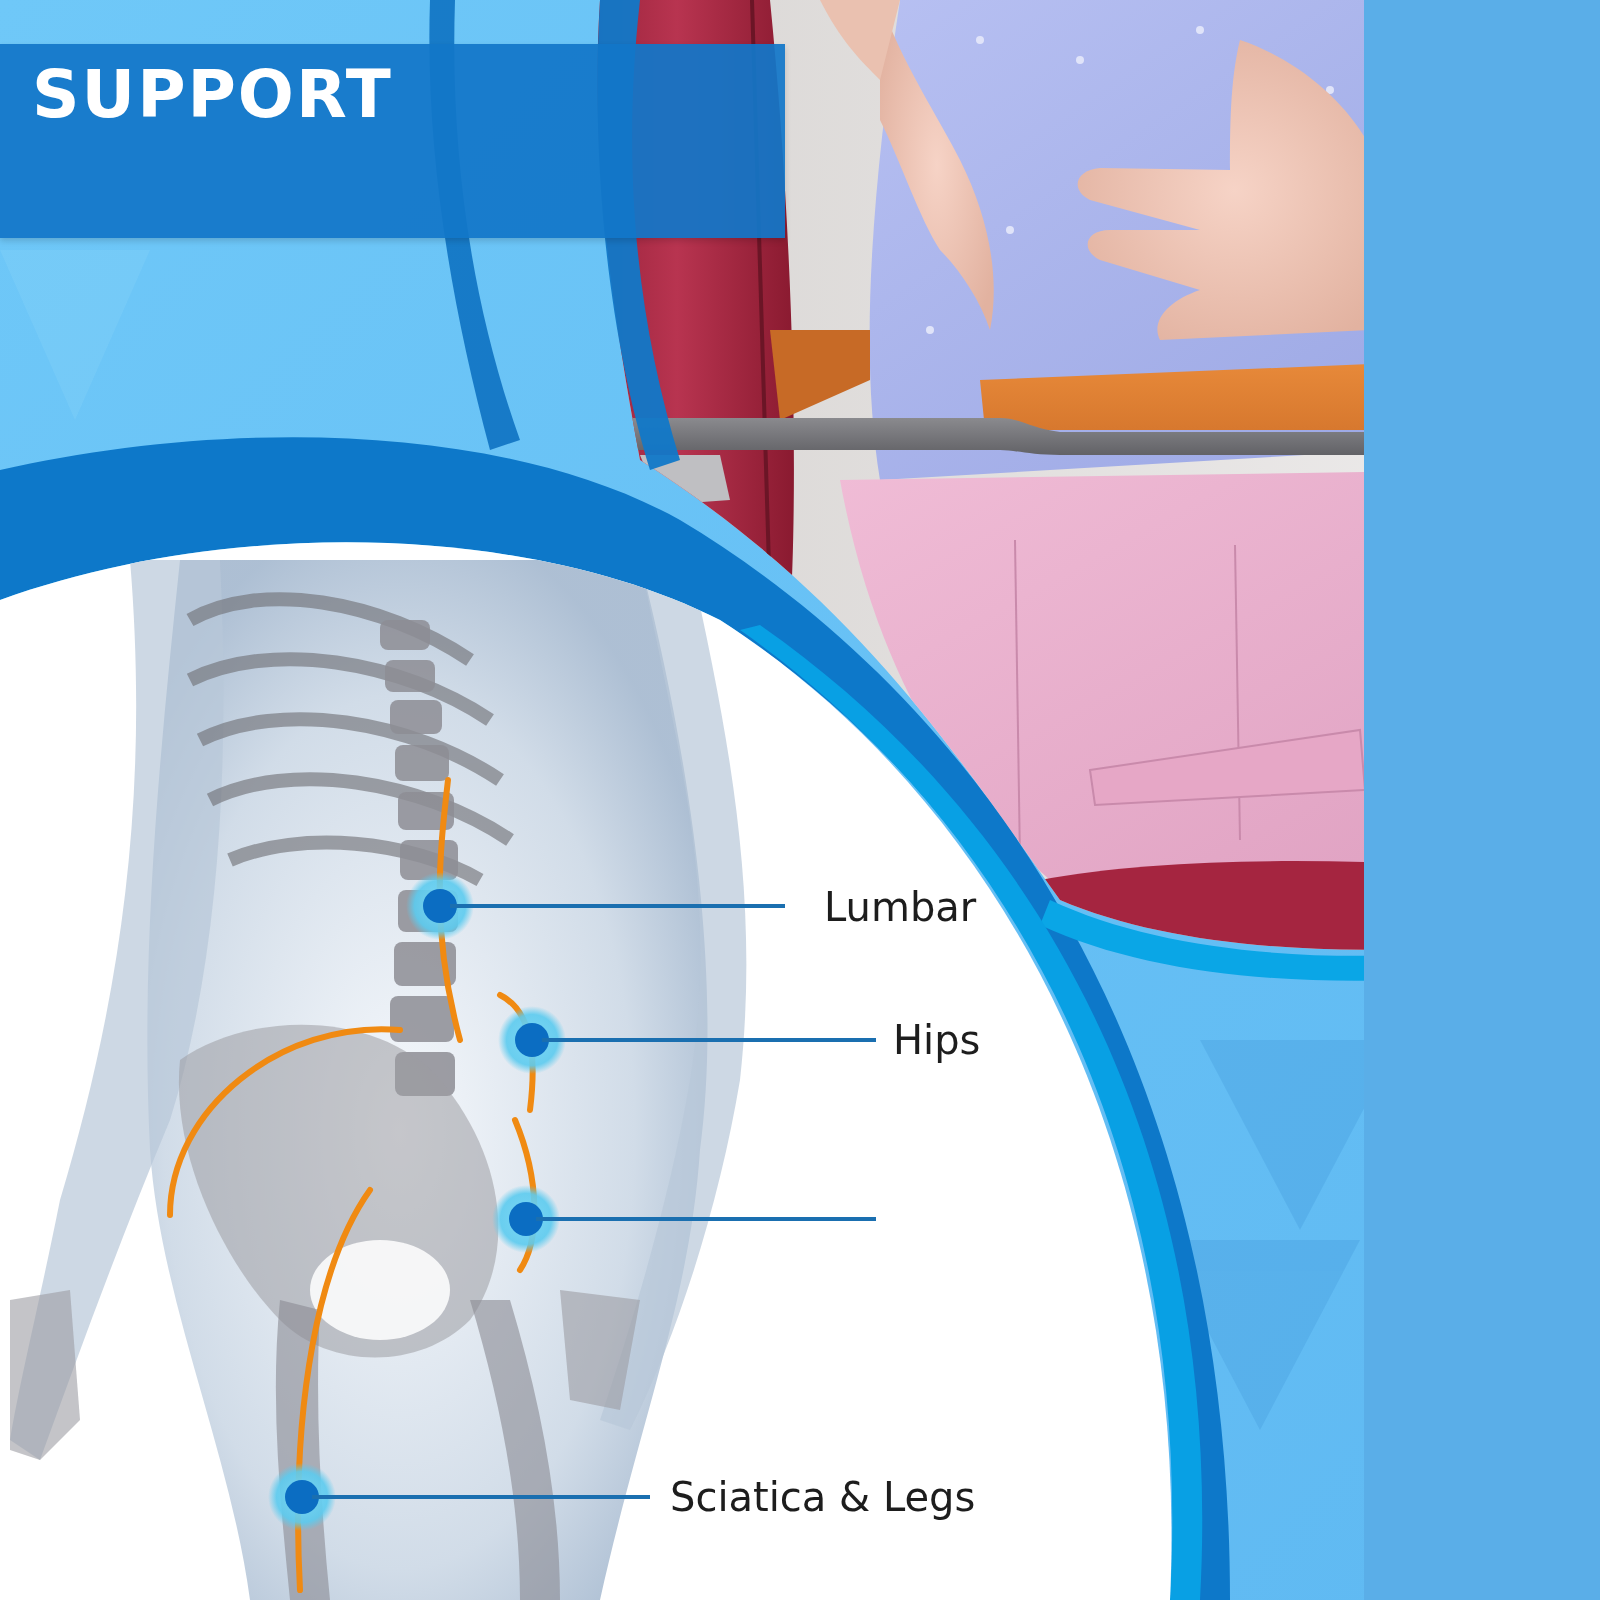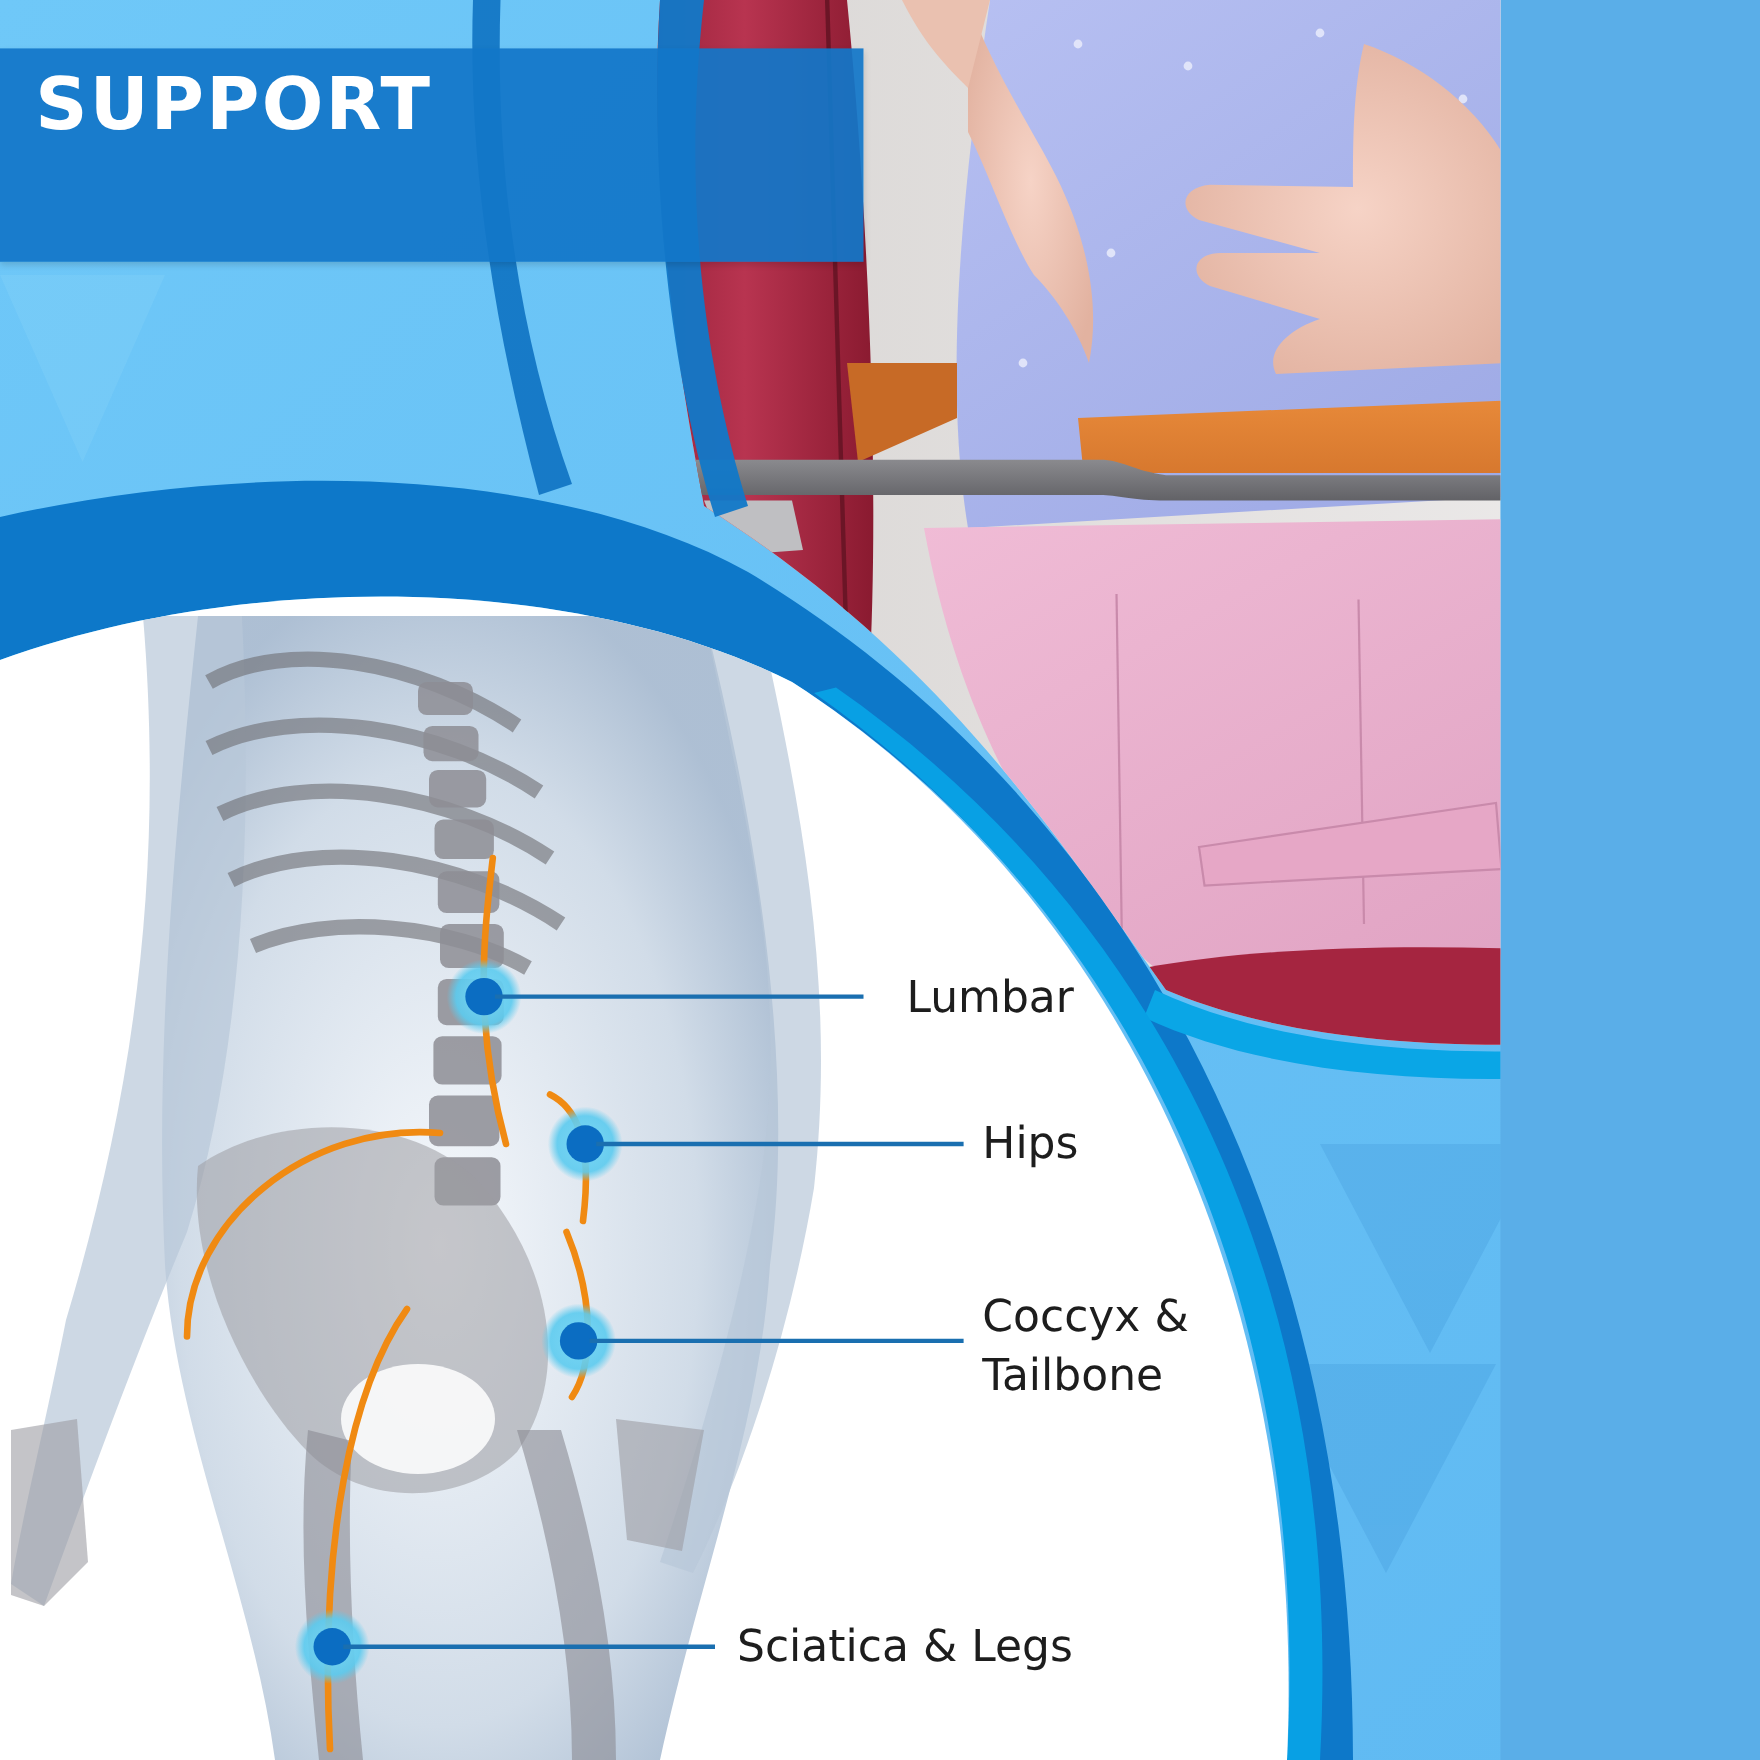--- a/index.html
+++ b/index.html
@@ -208,21 +208,17 @@
 
   <div class="title-band"></div>
   <div class="title-line l1">SUPPORT</div>
 
   <div class="label" style="left:824px; top:880px;">
     <div>Lumbar</div>
   </div>
   <div class="label" style="left:893px; top:1013px;text-align:right;">
     <div>Hips</div>
   </div>
-  <div class="label" style="left:893px; top:1170px;">
-    <div>Coccyx &amp;</div>
-    <div>Tailbone</div>
-  </div>
   <div class="label" style="left:670px; top:1470px;">
     <div>Sciatica &amp; Legs</div>
   </div>
 
 </div>
 
 </body></html>

